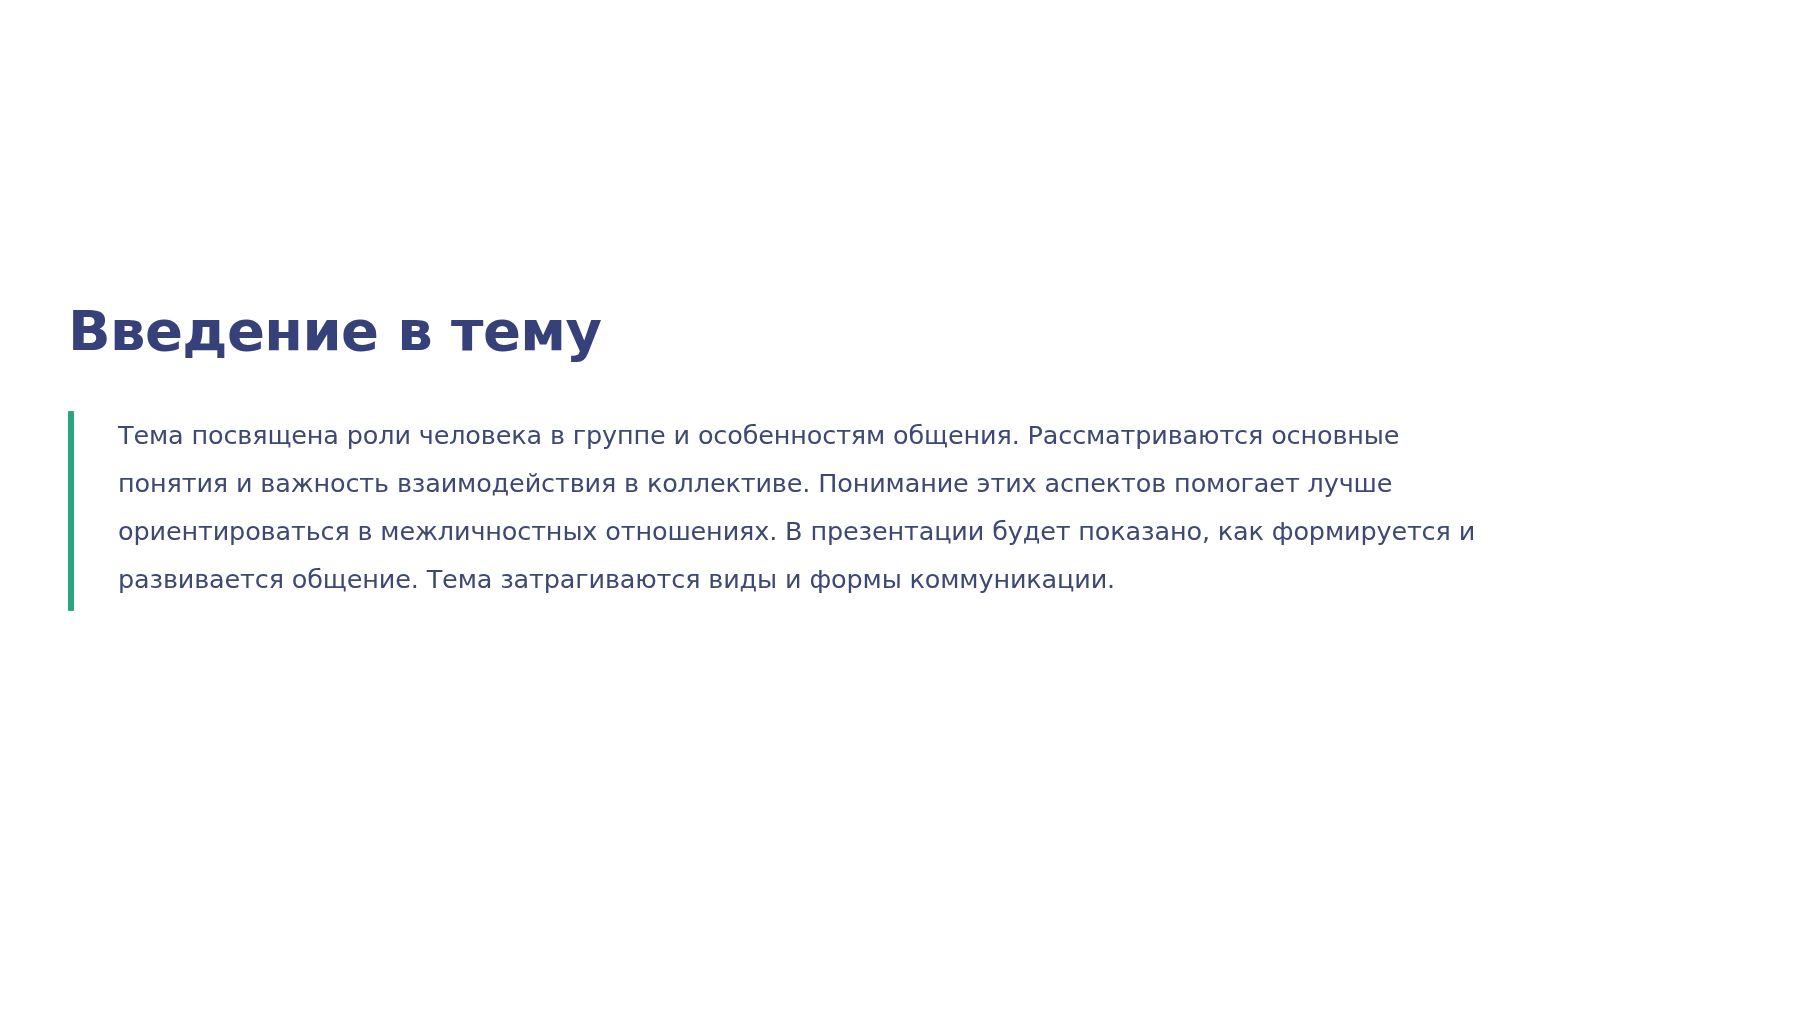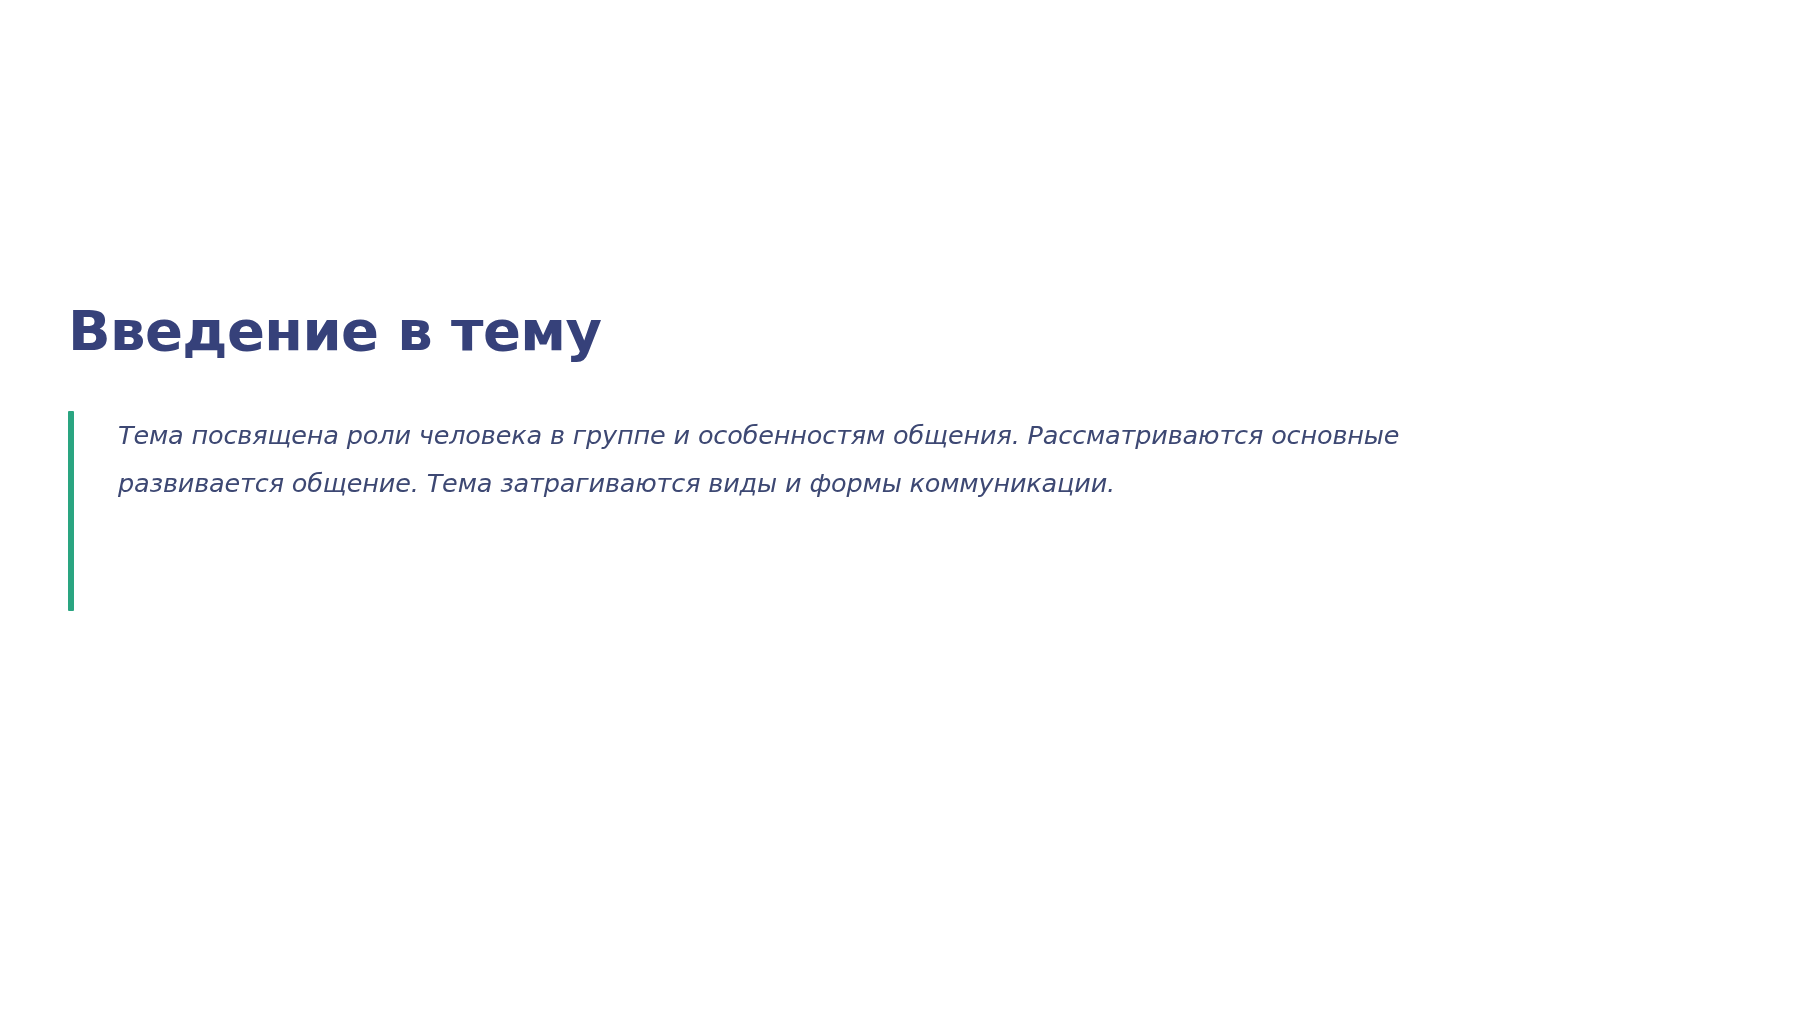--- a/index.html
+++ b/index.html
@@ -67,38 +67,39 @@
     color: #3d4873;
     font-weight: 400;
     letter-spacing: -0.15px;
     max-width: 1560px;
     text-align: left;
   }
 
   .body-text .ln {
     display: block;
     white-space: nowrap;
-    font-style: italic;
   }
 </style>
 </head>
 <body>
 
 <div class="slide" style="background: rgb(255, 255, 255);">
 
   <div class="content-block">
 
     <h1 class="slide-title" style="color: rgb(54, 65, 122);">Введение в тему</h1>
 
     <div class="body-wrap">
 
       <div class="accent-bar" style="background: rgb(42, 165, 129);"></div>
 
       <p class="body-text" style="color: rgb(61, 72, 115);">
         <span class="ln">Тема посвящена роли человека в группе и особенностям общения. Рассматриваются основные</span>
+        <span class="ln">понятия и важность взаимодействия в коллективе. Понимание этих аспектов помогает лучше</span>
+        <span class="ln">ориентироваться в межличностных отношениях. В презентации будет показано, как формируется и</span>
         <span class="ln">развивается общение. Тема затрагиваются виды и формы коммуникации.</span>
       </p>
 
     </div>
 
   </div>
 
 </div>
 
 </body></html>

